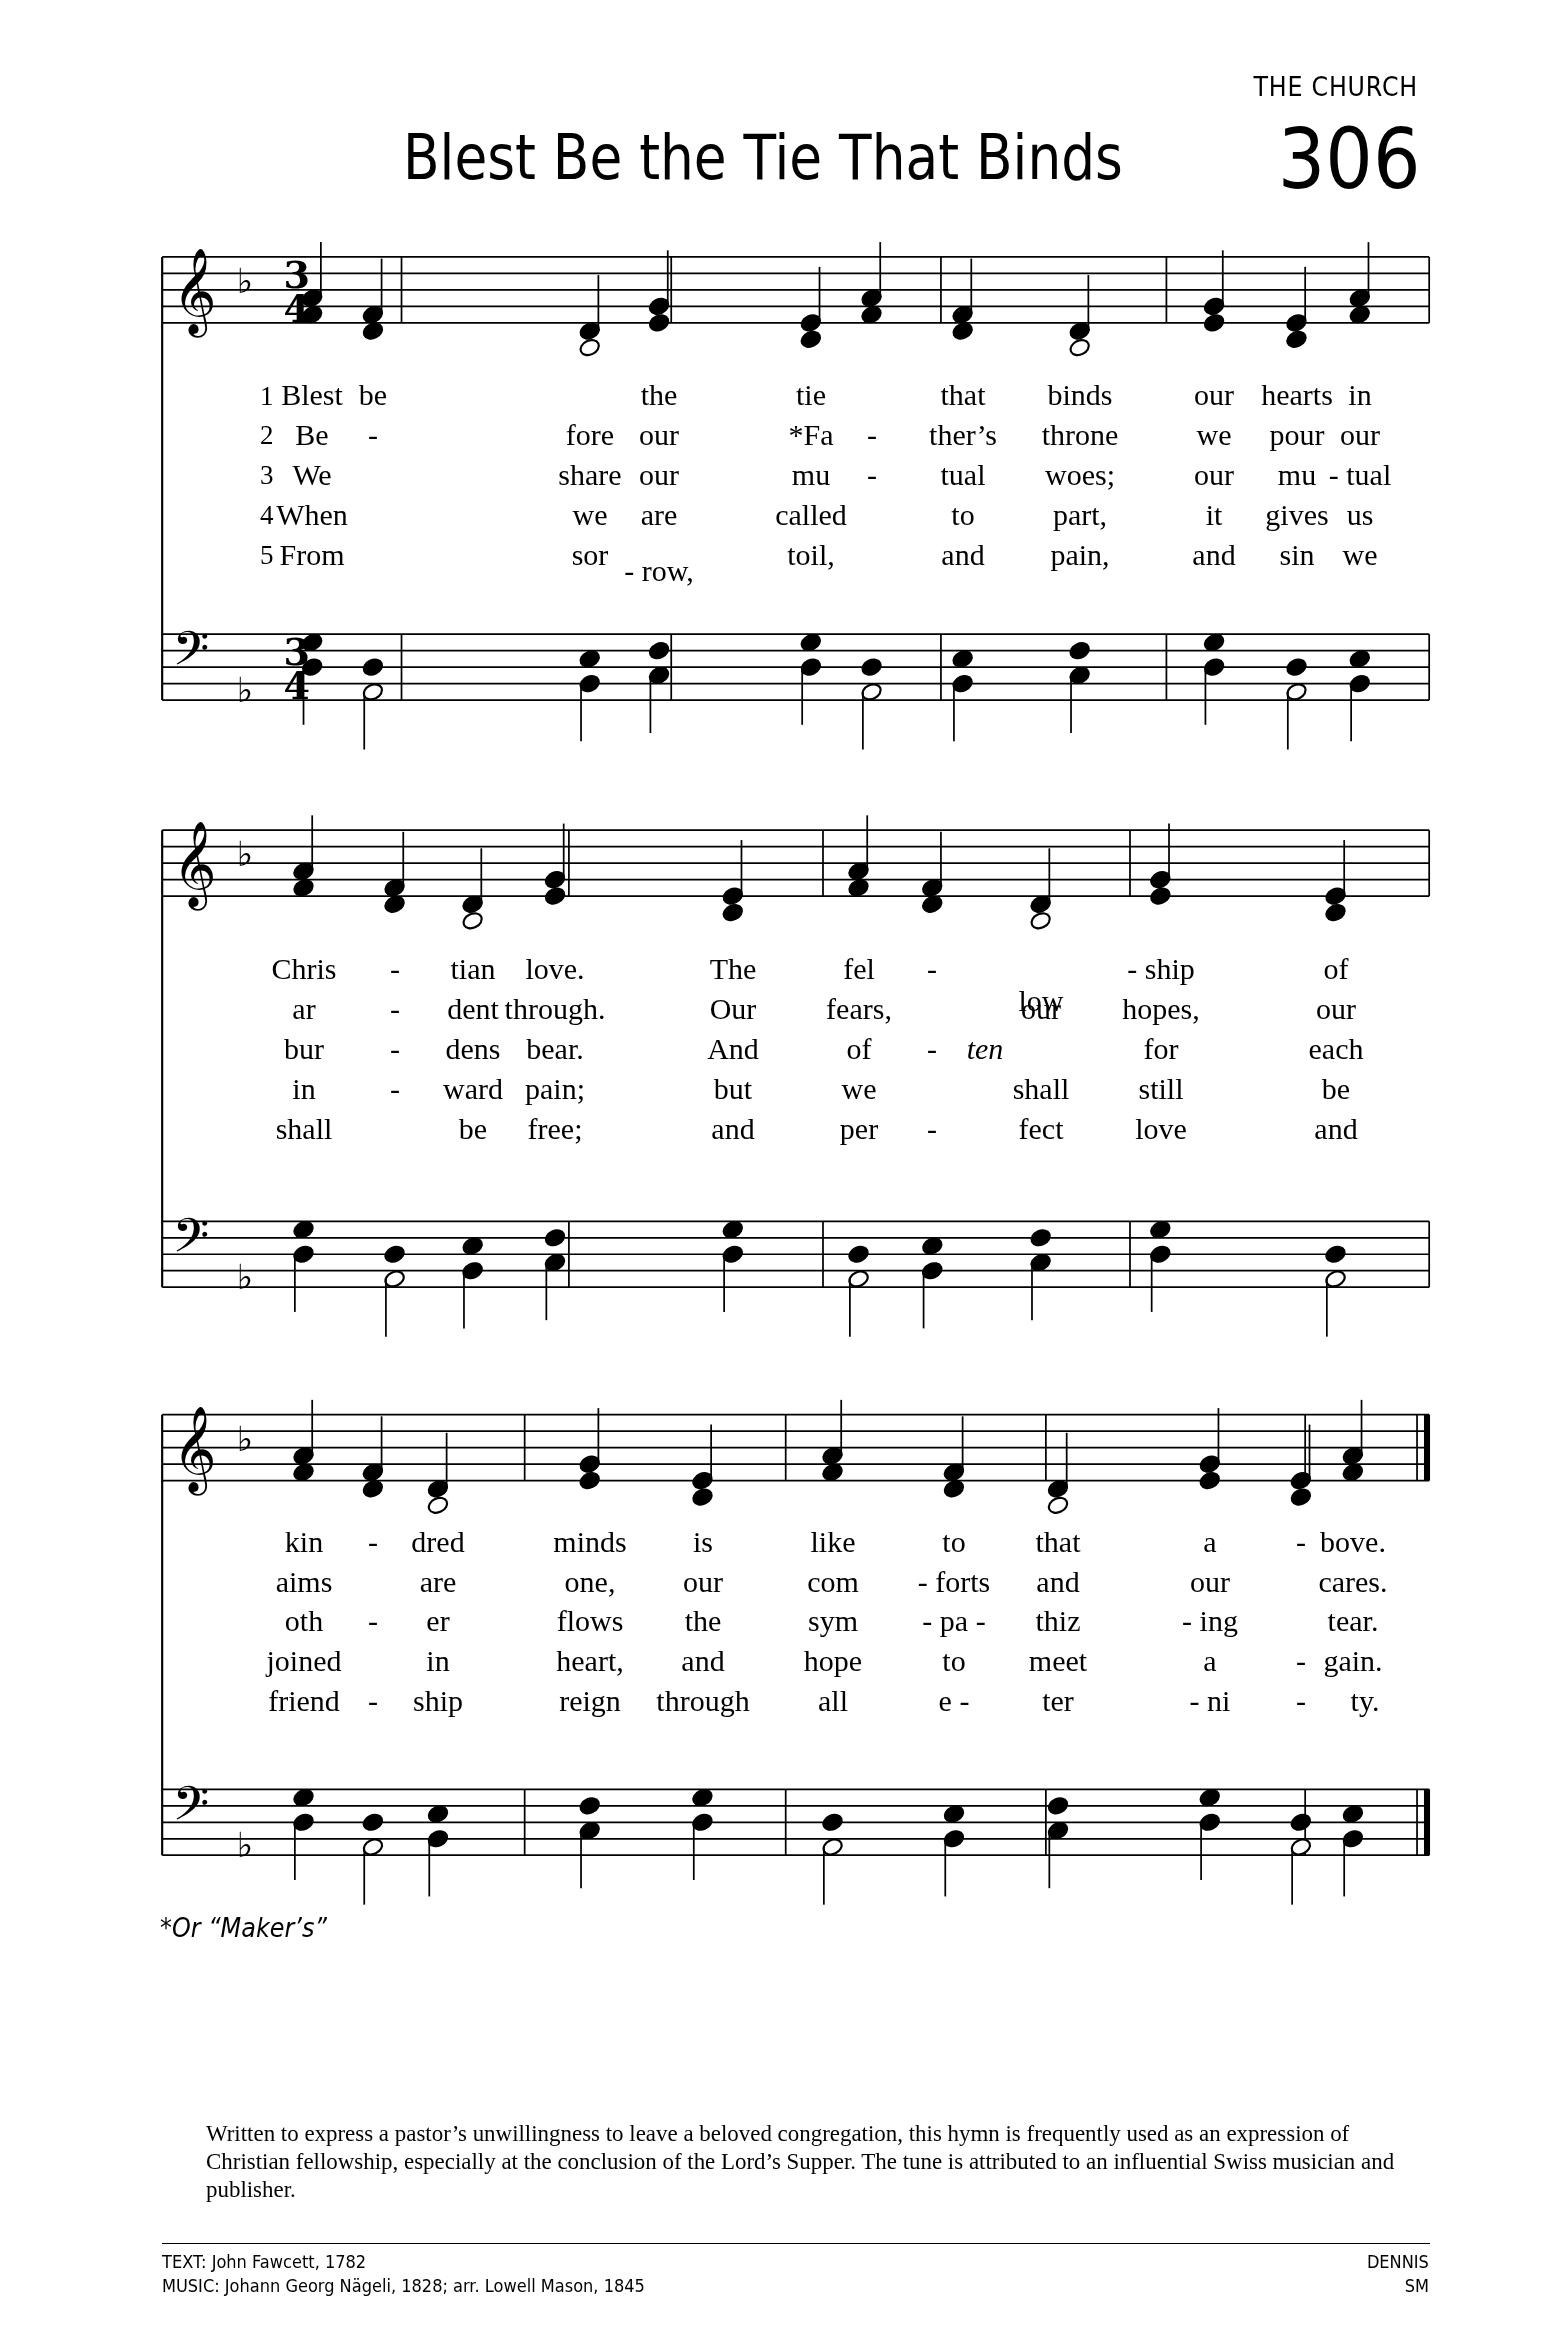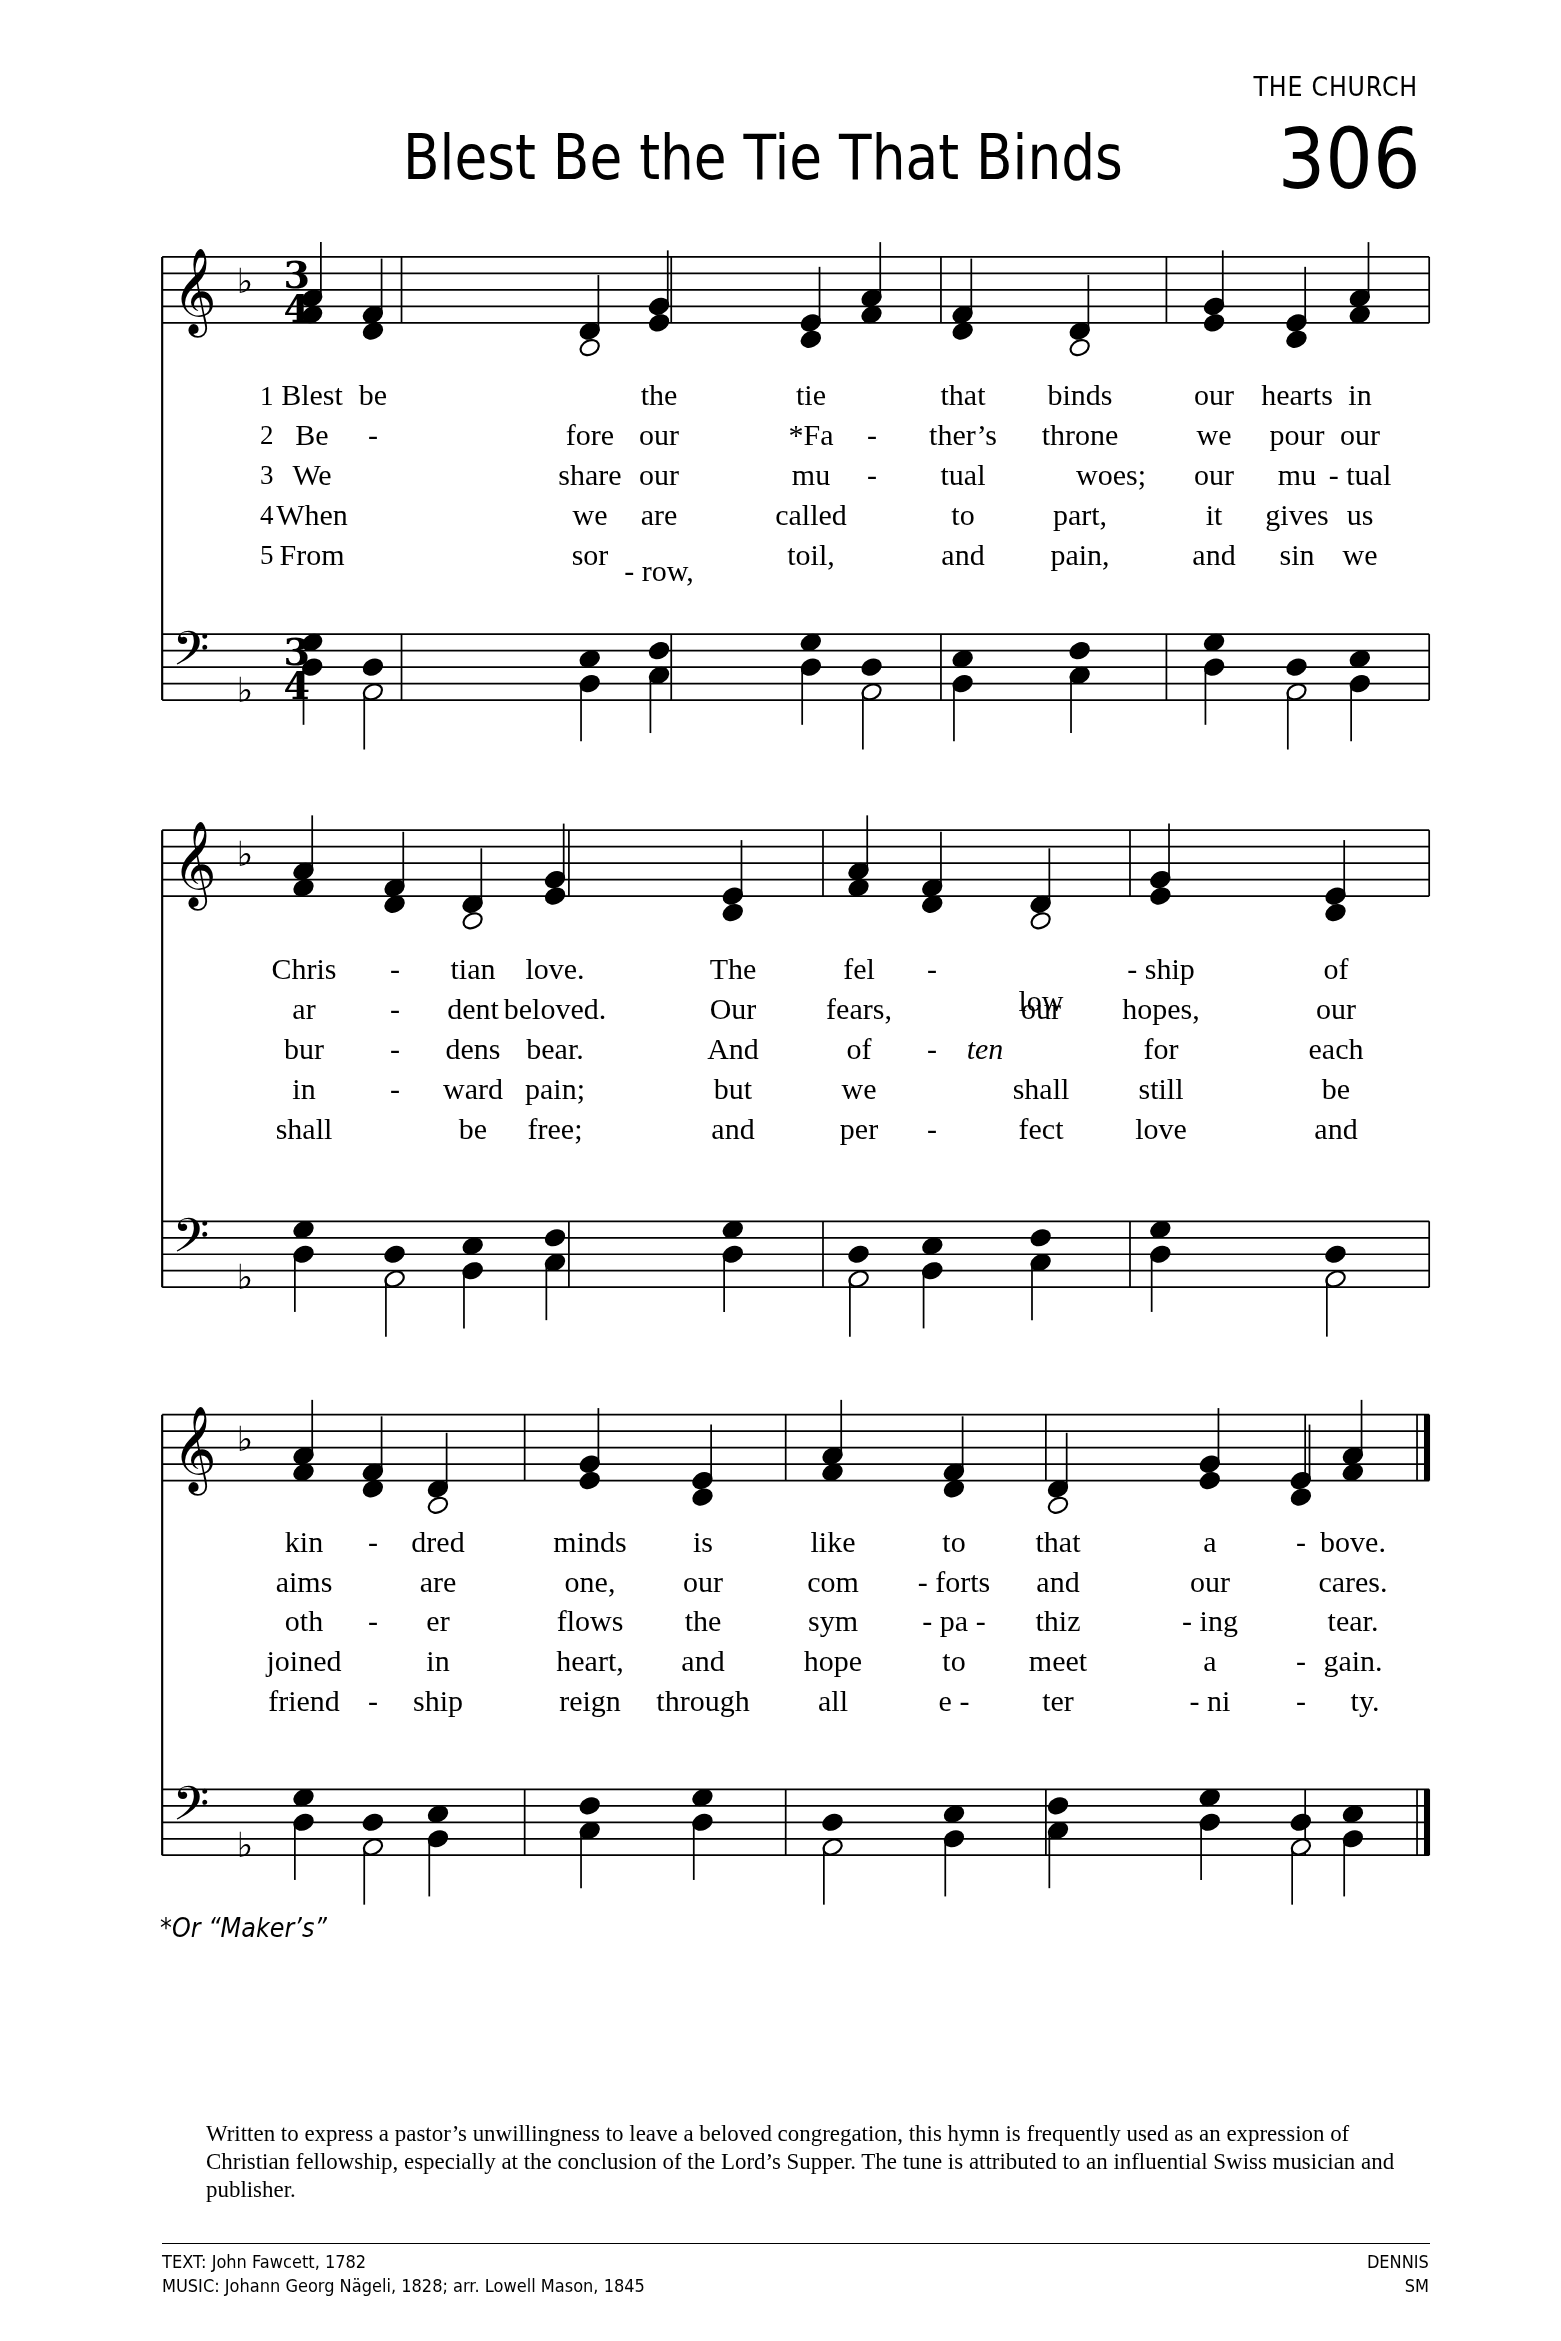--- a/index.html
+++ b/index.html
@@ -324,21 +324,21 @@
     <div class="lyric serif" style="left: 1214px; top: 420px;">we</div>
     <div class="lyric serif" style="left: 1297px; top: 420px;">pour</div>
     <div class="lyric serif" style="left: 1360px; top: 420px;">our</div>
     <div class="vnum serif" style="left: 260px; top: 462px;">3</div>
     <div class="lyric serif" style="left: 312px; top: 460px;">We</div>
     <div class="lyric serif" style="left: 590px; top: 460px;">share</div>
     <div class="lyric serif" style="left: 659px; top: 460px;">our</div>
     <div class="lyric serif" style="left: 811px; top: 460px;">mu</div>
     <div class="lyric serif" style="left: 872px; top: 460px;">-</div>
     <div class="lyric serif" style="left: 963px; top: 460px;">tual</div>
-    <div class="lyric serif" style="left: 1080px; top: 460px; margin-left: 31px;">woes;</div>
+    <div class="lyric serif" style="left: 1080px; top: 460px;">woes;</div>
     <div class="lyric serif" style="left: 1214px; top: 460px;">our</div>
     <div class="lyric serif" style="left: 1297px; top: 460px;">mu</div>
     <div class="lyric serif" style="left: 1360px; top: 460px;">- tual</div>
     <div class="vnum serif" style="left: 260px; top: 502px;">4</div>
     <div class="lyric serif" style="left: 312px; top: 500px;">When</div>
     <div class="lyric serif" style="left: 590px; top: 500px;">we</div>
     <div class="lyric serif" style="left: 659px; top: 500px;">are</div>
     <div class="lyric serif" style="left: 811px; top: 500px;">called</div>
     <div class="lyric serif" style="left: 963px; top: 500px;">to</div>
     <div class="lyric serif" style="left: 1080px; top: 500px;">part,</div>
@@ -361,21 +361,21 @@
     <div class="lyric serif" style="left: 555px; top: 954px;">love.</div>
     <div class="lyric serif" style="left: 733px; top: 954px;">The</div>
     <div class="lyric serif" style="left: 859px; top: 954px;">fel</div>
     <div class="lyric serif" style="left: 932px; top: 954px;">-</div>
     <div class="lyric serif" style="left: 1041px; top: 954px; margin-top: 32px;">low</div>
     <div class="lyric serif" style="left: 1161px; top: 954px;">- ship</div>
     <div class="lyric serif" style="left: 1336px; top: 954px;">of</div>
     <div class="lyric serif" style="left: 304px; top: 994px;">ar</div>
     <div class="lyric serif" style="left: 395px; top: 994px;">-</div>
     <div class="lyric serif" style="left: 473px; top: 994px;">dent</div>
-    <div class="lyric serif" style="left: 555px; top: 994px;">beloved.</div>
+    <div class="lyric serif" style="left: 555px; top: 994px;">through.</div>
     <div class="lyric serif" style="left: 733px; top: 994px;">Our</div>
     <div class="lyric serif" style="left: 859px; top: 994px;">fears,</div>
     <div class="lyric serif" style="left: 1041px; top: 994px;">our</div>
     <div class="lyric serif" style="left: 1161px; top: 994px;">hopes,</div>
     <div class="lyric serif" style="left: 1336px; top: 994px;">our</div>
     <div class="lyric serif" style="left: 304px; top: 1034px;">bur</div>
     <div class="lyric serif" style="left: 395px; top: 1034px;">-</div>
     <div class="lyric serif" style="left: 473px; top: 1034px;">dens</div>
     <div class="lyric serif" style="left: 555px; top: 1034px;">bear.</div>
     <div class="lyric serif" style="left: 733px; top: 1034px;">And</div>

